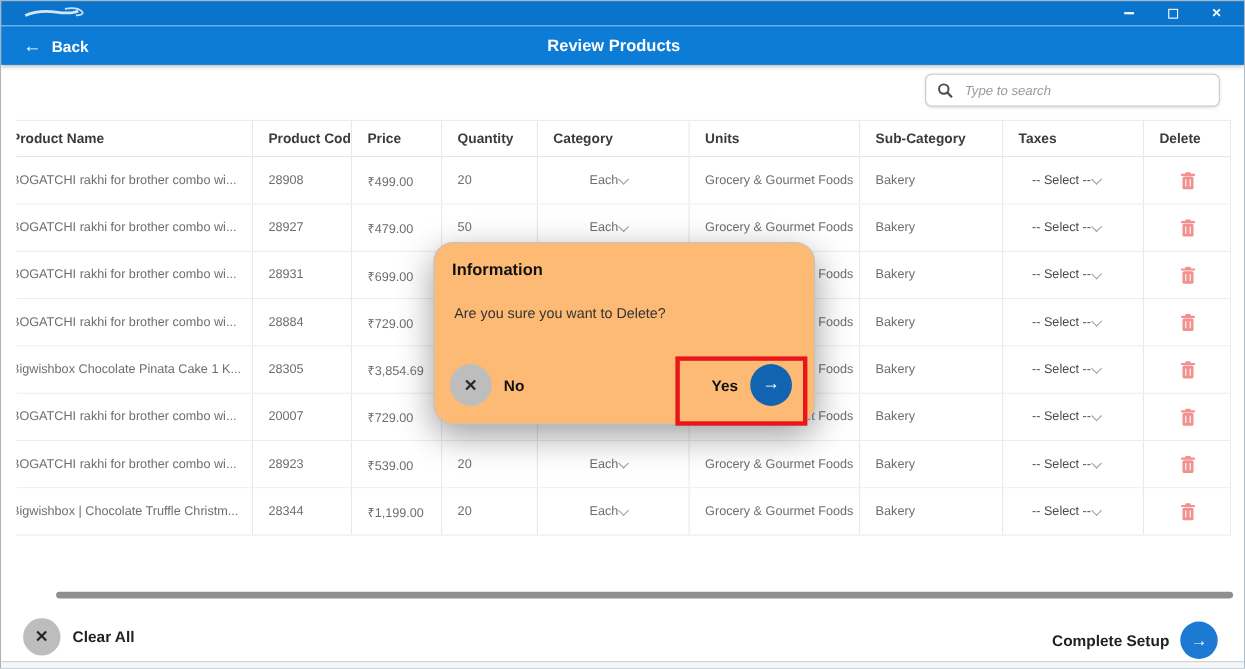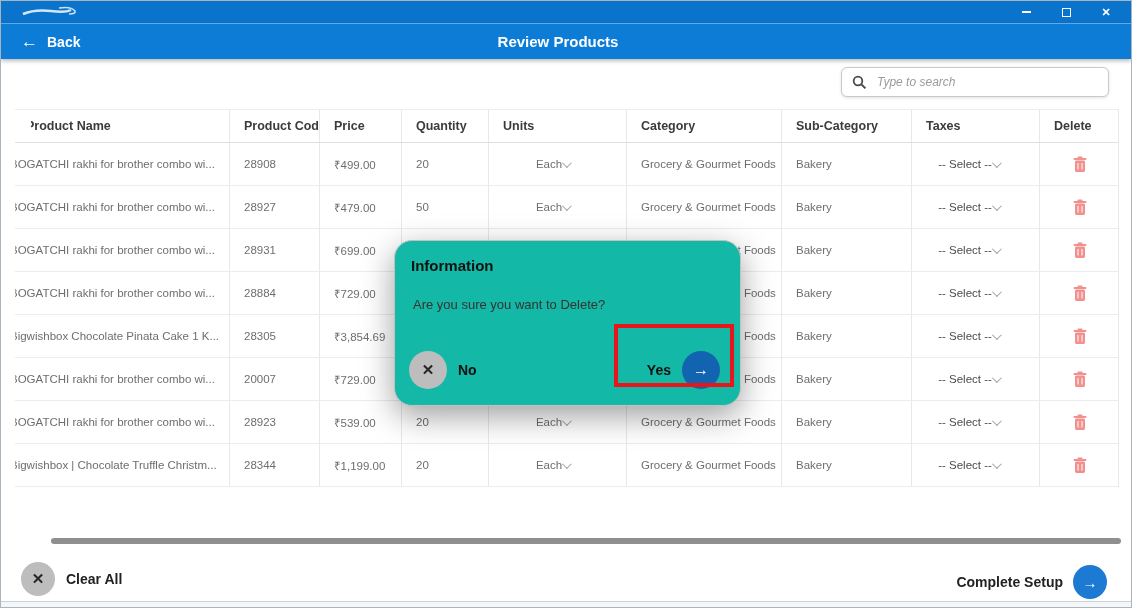--- a/index.html
+++ b/index.html
@@ -35,28 +35,28 @@
 
   
   .table{position:absolute;left:14px;top:108px;width:1104px;border-right:1px solid var(--grid);}
   .tr{display:grid;grid-template-columns:214px 90px 82px 87px 138px 155px 130px 128px 80px;align-items:center;}
   .thead{height:34px;border-top:1px solid #ededed;border-bottom:1px solid #e0e0e0;}
   .thead .td{font-size:12.5px;font-weight:bold;color:#3b3b3b;}
   .row{height:43px;border-bottom:1px solid #ececec;background:#fff;}
   .td{height:100%;display:flex;align-items:center;padding-left:14px;border-left:1px solid var(--grid);overflow:hidden;white-space:nowrap;font-size:11.5px;color:var(--cell-text);}
   .td.first{border-left:none;padding-left:0;}
   .td.first .txt{margin-left:-5px;white-space:nowrap;}
-  .thead .td.first{padding-left:0;margin-left:16px;}
+  .thead .td.first{padding-left:0;}
   .thead .td.first .txt{margin-left:-5px;}
   .td.with-caret{justify-content:center;padding-right:24px;}
   .caret{width:7px;height:7px;border-right:1.5px solid #9aa6b0;border-bottom:1.5px solid #9aa6b0;transform:rotate(45deg) translateY(-2px);flex:0 0 auto;}
   .td.delete-cell{justify-content:center;padding-left:0;cursor:pointer;}
 
   
-  .dialog{position:absolute;left:393px;top:219px;width:347px;height:166px;background:#14b8a6;border:1px solid #c2c2c2;border-radius:18px;box-shadow:0 10px 32px rgba(0,0,0,.38);z-index:10;margin-top:20px;}
+  .dialog{position:absolute;left:393px;top:219px;width:347px;height:166px;background:#fdba74;border:1px solid #c2c2c2;border-radius:18px;box-shadow:0 10px 32px rgba(0,0,0,.38);z-index:10;}
   .dialog-title{position:absolute;left:16px;top:16px;font-size:15px;font-weight:bold;color:#111;}
   .dialog-message{position:absolute;left:18px;top:56px;font-size:13px;color:#333;}
   .dialog-actions{position:absolute;left:14px;right:20px;bottom:16px;display:flex;align-items:center;justify-content:space-between;}
   .circle-btn{width:38px;height:38px;border-radius:50%;display:flex;align-items:center;justify-content:center;flex:0 0 auto;cursor:pointer;}
   .circle-gray{background:#bdbdbd;color:#262626;font-size:15px;font-weight:bold;}
   .circle-blue{background:var(--yes-button);color:#fff;font-size:16px;font-weight:bold;}
   .btn-pair{display:flex;align-items:center;gap:11px;}
   .btn-pair .lbl{font-size:14px;font-weight:bold;color:#111;}
 
   
@@ -118,24 +118,24 @@
       <div class="td">
           <span>Product Code</span>
         </div>
       <div class="td">
           <span>Price</span>
         </div>
       <div class="td">
           <span>Quantity</span>
         </div>
       <div class="td">
+          <span>Category</span>
+        </div>
+      <div class="td">
           <span>Units</span>
-        </div>
-      <div class="td">
-          <span>Category</span>
         </div>
       <div class="td">
           <span>Sub-Category</span>
         </div>
       <div class="td">
           <span>Taxes</span>
         </div>
       <div class="td">
           <span>Delete</span>
         </div>

